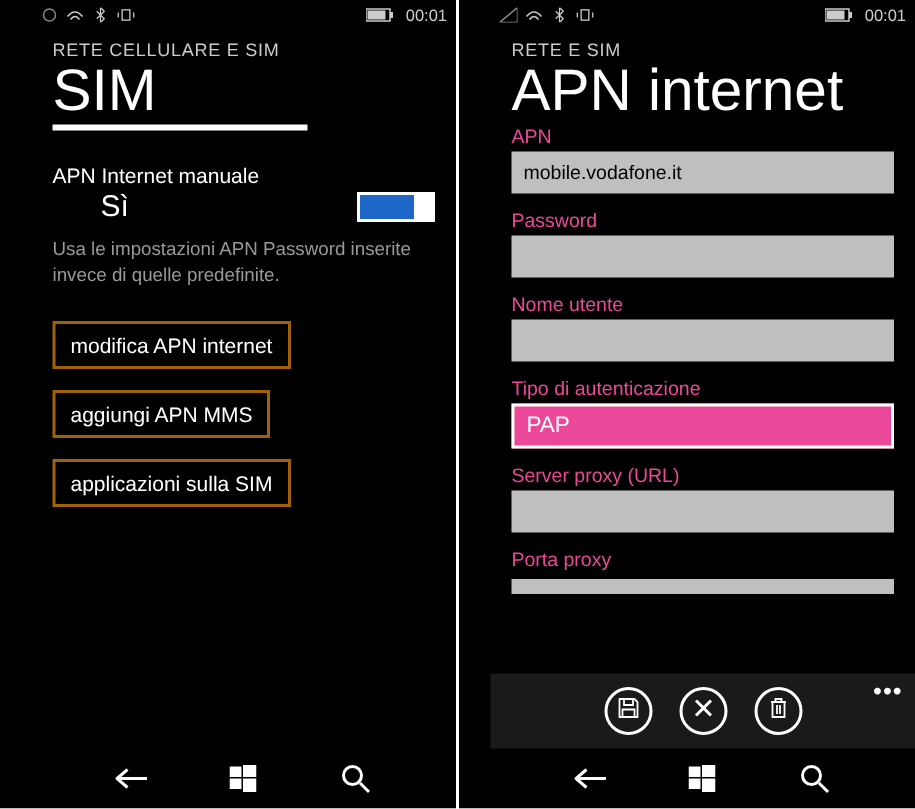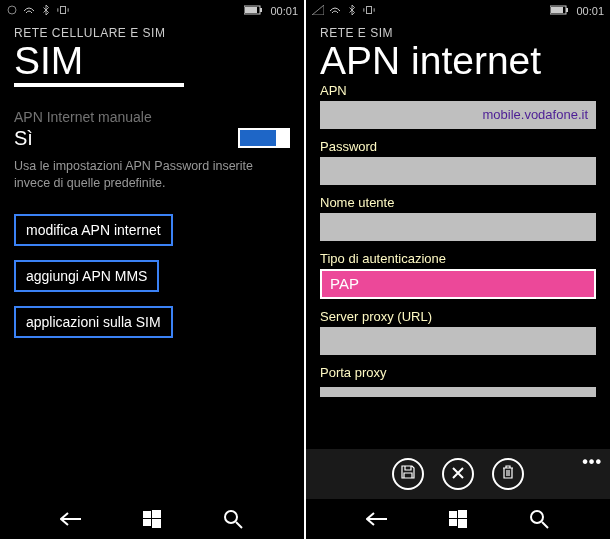--- a/index.html
+++ b/index.html
@@ -12,66 +12,67 @@
     gap: 2px;
   }
   .phone {
     width: 304px;
     height: 539px;
     background: #000;
     color: #fff;
     display: flex;
     flex-direction: column;
     position: relative;
+    padding-left: 21px;
   }
   .status-bar {
     height: 22px;
     display: flex;
     align-items: center;
     justify-content: space-between;
     padding: 0 6px;
     font-size: 11px;
     color: #ccc;
   }
   .status-left { display: flex; gap: 5px; align-items: center; }
   .status-right { display: flex; gap: 6px; align-items: center; }
   .sig-icon { width: 12px; height: 10px; display: inline-block; }
   .content { flex: 1; padding: 4px 14px 0 14px; overflow: hidden; }
   .breadcrumb { font-size: 12px; color: #ccc; letter-spacing: 0.5px; margin-bottom: 0px; }
   .page-title { font-size: 39px; font-weight: 300; color: #fff; line-height: 1.1; }
   .divider { border-bottom: 4px solid #fff; width: 170px; margin-bottom: 22px; }
-  .setting-label { font-size: 14px; color: #737373; margin-bottom: 2px; }
-  .setting-row { display: flex; justify-content: space-between; align-items: center; margin-bottom: 8px; }
+  .setting-label { font-size: 14px; color: #ffffff; margin-bottom: 2px; }
+  .setting-row { display: flex; justify-content: space-between; align-items: center; margin-bottom: 8px; margin-left: 32px; }
   .setting-value { font-size: 20px; color: #fff; }
   .toggle {
     width: 52px; height: 20px; border: 2px solid #fff;
     background: #1e66c7; position: relative; cursor: pointer;
   }
   .toggle::after {
     content: ''; position: absolute; right: 0; top: 0;
     width: 12px; height: 100%; background: #fff;
   }
   .desc { font-size: 12.5px; color: #999; line-height: 1.35; margin-bottom: 22px; }
   .btn-outline {
-    border: 2px solid #3b82f6; background: transparent; color: #fff;
+    border: 2px solid #a16207; background: transparent; color: #fff;
     padding: 6px 10px; font-size: 14px; margin-bottom: 14px;
     display: inline-block; cursor: pointer; font-family: inherit;
   }
   .btn-row { display: block; }
   .nav-bar {
     height: 40px; display: flex; justify-content: space-around;
     align-items: center; padding: 0 30px;
   }
   .nav-icon { width: 26px; height: 26px; display: flex; align-items: center; justify-content: center; }
   
   .field-group { margin-bottom: 10px; }
-  .field-label { font-size: 13px; color: #fef9c3; margin-bottom: 3px; }
+  .field-label { font-size: 13px; color: #ec4899; margin-bottom: 3px; }
   .field-input {
     width: 100%; height: 28px; background: #bfbfbf; border: none;
-    color: #4c1d95; font-size: 13px; padding: 0 8px; font-family: inherit; text-align: right;
+    color: #000000; font-size: 13px; padding: 0 8px; font-family: inherit;
   }
   .field-select {
     width: 100%; height: 30px; border: 2px solid #fff; background: #ec4899;
     color: #fff; font-size: 15px; padding: 2px 8px; display: flex; align-items: center;
     cursor: pointer;
   }
   .app-bar {
     height: 50px; background: #1a1a1a; display: flex;
     justify-content: center; align-items: center; gap: 18px; position: relative;
   }

